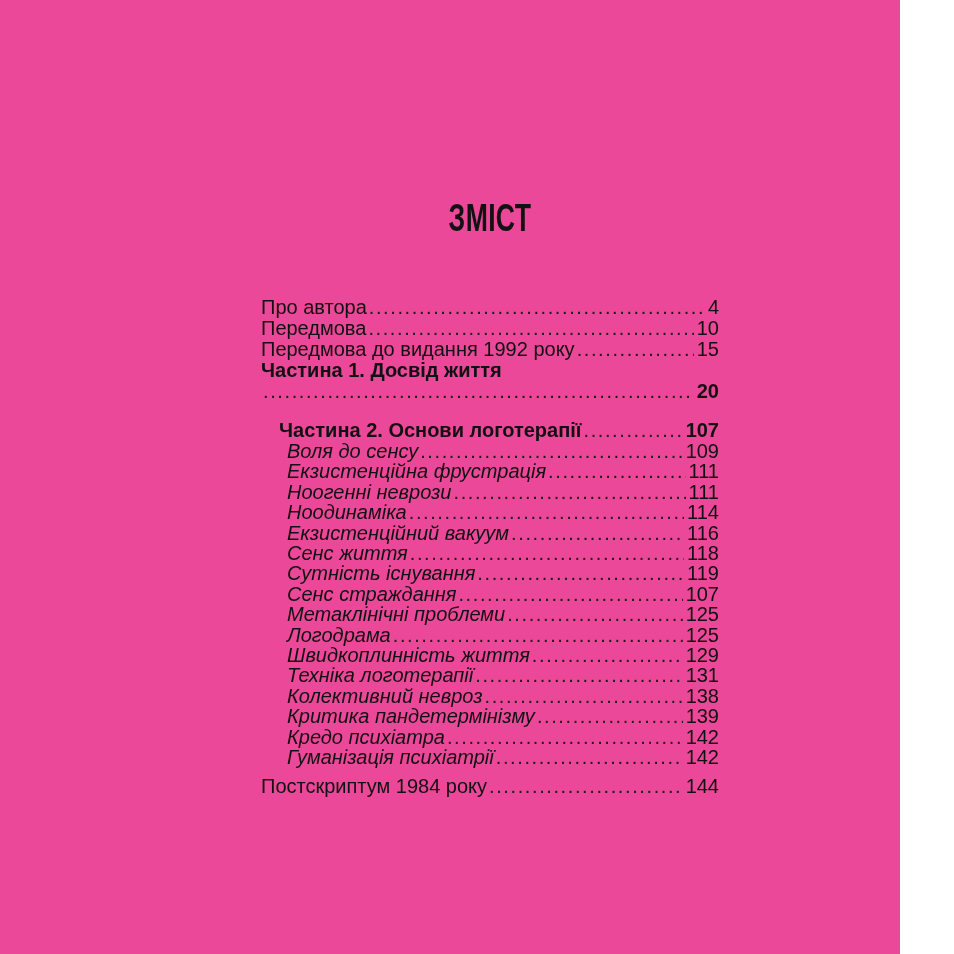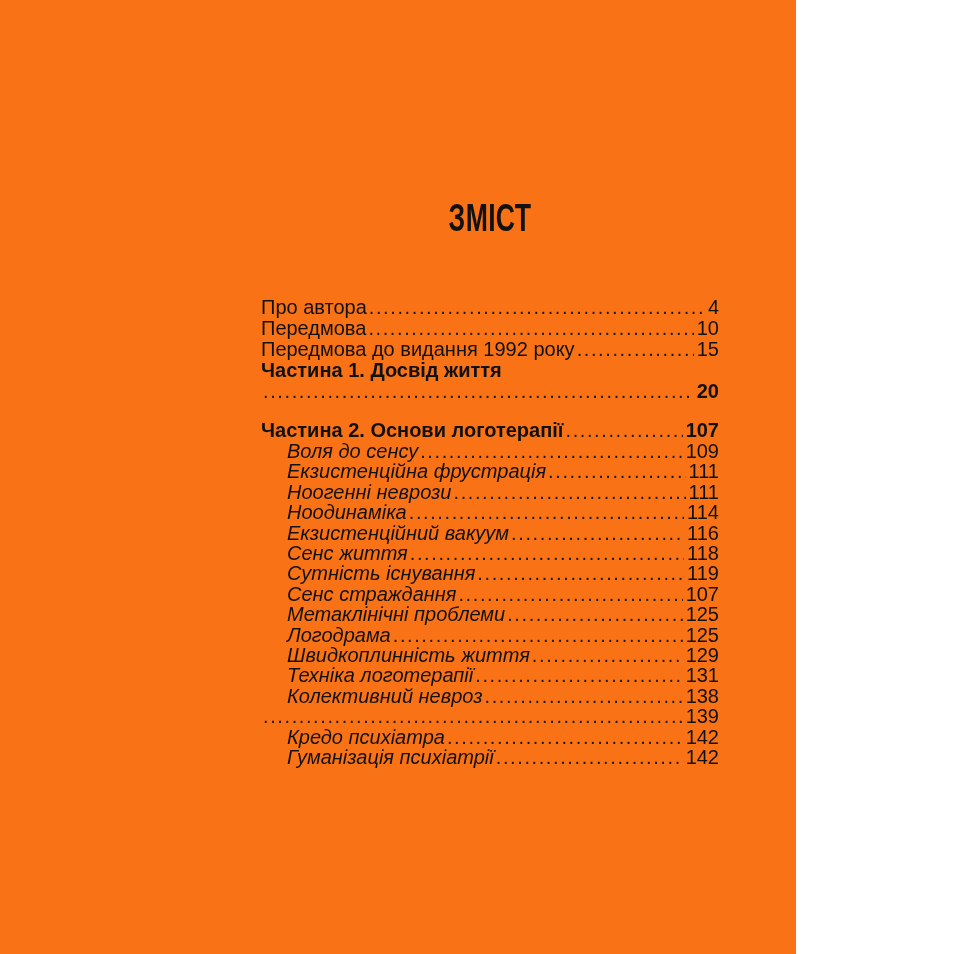--- a/index.html
+++ b/index.html
@@ -2,23 +2,23 @@
 <html><head>
 <meta charset="utf-8">
 <style>
   html, body {
     margin: 0;
     padding: 0;
     background: #ffffff;
   }
   .page {
     position: relative;
-    width: 796px;
+    width: 900px;
     height: 954px;
-    background: #f97316;
+    background: #ec4899;
     overflow: hidden;
     font-family: "Liberation Sans", sans-serif;
     color: #111111;
   }
   .page-title {
     position: absolute;
     top: 197px;
     left: 261px;
     width: 458px;
     text-align: center;
@@ -69,21 +69,21 @@
     line-height: 20.4px;
   }
   .toc-row.sub .label {
     font-style: italic;
     padding-left: 26px;
   }
   .toc-row.wrap2 .label {
     padding-left: 62px;
   }
   .gap-lg  { }
-  .gap-lg2 { margin-top: 18px; }
+  .gap-lg2 { margin-top: 18px; margin-left: 18px; }
   .gap-sm  { margin-top: 8px; }
 </style>
 </head>
 <body>
 
 <div class="page">
 
   <div class="page-title">ЗМІСТ</div>
 
   <div class="toc">
@@ -178,30 +178,36 @@
           <span class="label">Техніка логотерапії</span>
           <span class="leader"></span>
           <span class="pagenum">131</span>
         </div>
         <div class="toc-row sub">
           <span class="label">Колективний невроз</span>
           <span class="leader"></span>
           <span class="pagenum">138</span>
         </div>
         <div class="toc-row sub">
+          <span class="label">Критика пандетермінізму</span>
           <span class="leader"></span>
           <span class="pagenum">139</span>
         </div>
         <div class="toc-row sub">
           <span class="label">Кредо психіатра</span>
           <span class="leader"></span>
           <span class="pagenum">142</span>
         </div>
         <div class="toc-row sub">
           <span class="label">Гуманізація психіатрії</span>
           <span class="leader"></span>
           <span class="pagenum">142</span>
         </div>
       </div>
 
+    <div class="toc-row gap-sm">
+      <span class="label">Постскриптум 1984 року</span>
+      <span class="leader"></span>
+      <span class="pagenum">144</span>
+    </div>
 
   </div>
 </div>
 
 </body></html>

